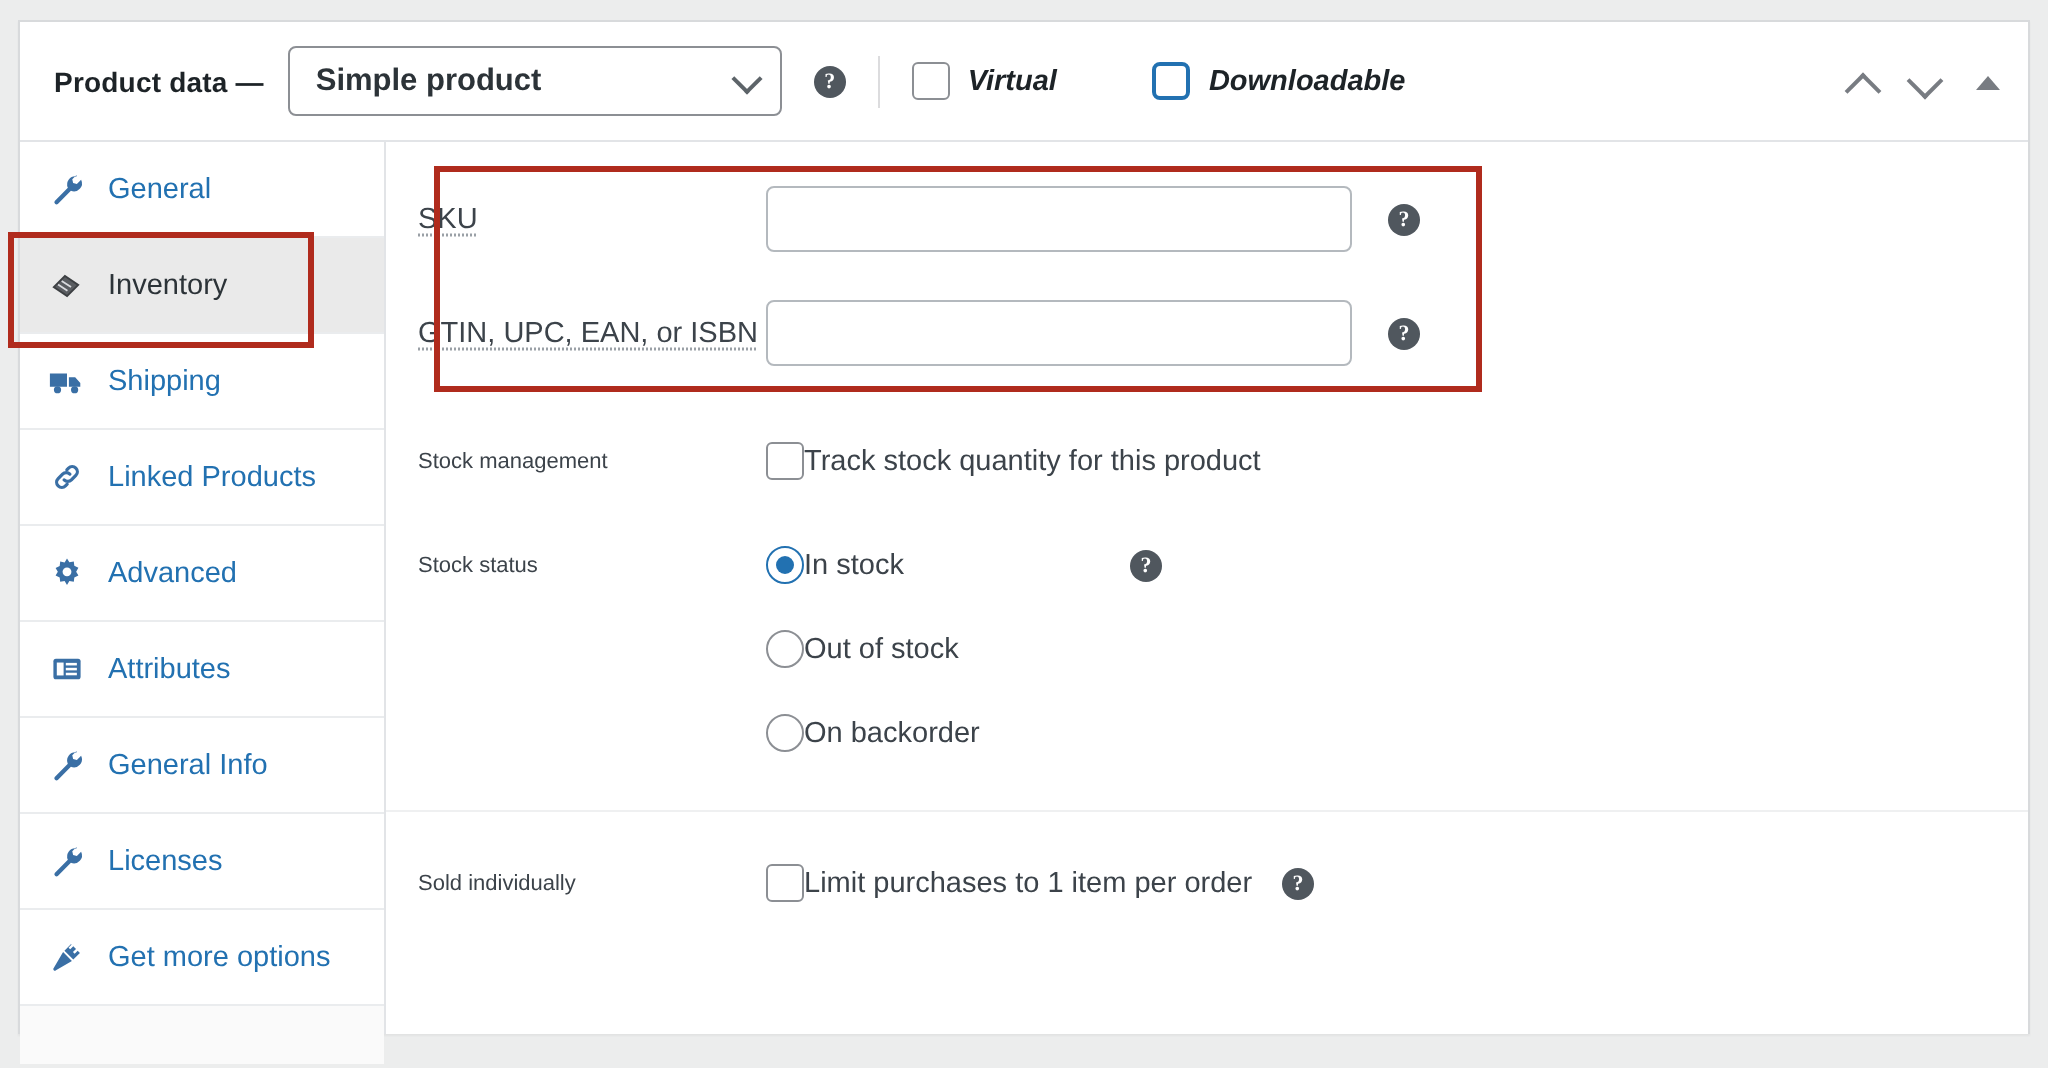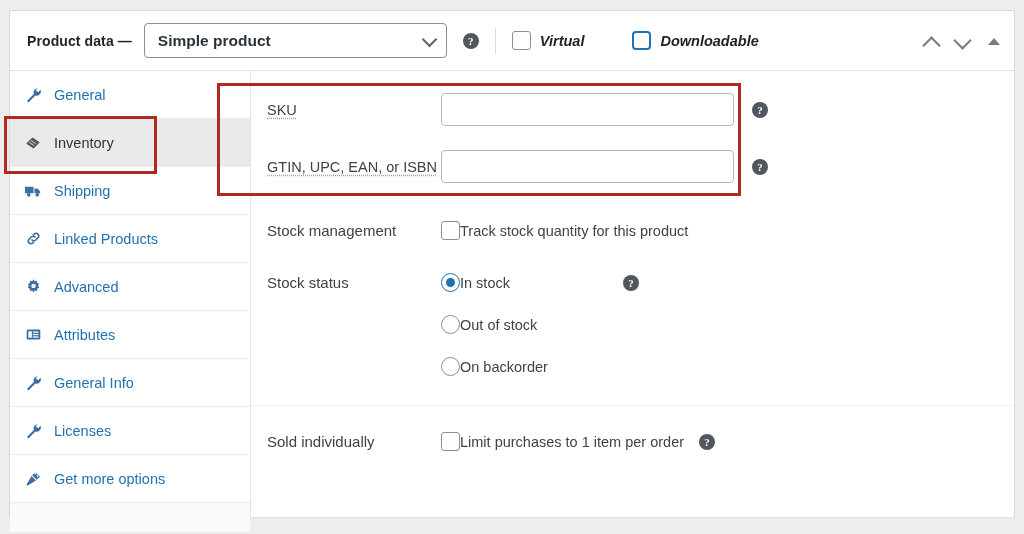--- a/index.html
+++ b/index.html
@@ -33,21 +33,21 @@
   #panel-title {
     font-size: 14px;
     font-weight: bold;
     color: #1d2327;
     letter-spacing: .1px;
     white-space: nowrap;
   }
   .product-type-select {
     position: relative;
     margin-left: 12px;
-    width: 303px;
+    width: 247px;
     height: 35px;
     border: 1px solid #8c8f94;
     border-radius: 4px;
     background: #fff;
     display: flex;
     align-items: center;
     padding: 0 34px 0 13px;
     cursor: pointer;
   }
   .product-type-select span {
@@ -148,21 +148,21 @@
 
   
   #panel-body {
     display: flex;
     height: 446px;
     position: relative;
   }
 
   
   #tabs {
-    width: 241px;
+    width: 183px;
     flex: none;
     border-right: 1px solid #e2e4e7;
     background: #f0abfc;
     padding-top: 0;
   }
   .tab {
     position: relative;
     height: 48px;
     display: flex;
     align-items: center;
@@ -233,21 +233,21 @@
   .row-help { margin-left: 18px; }
 
   .opt-row {
     display: flex;
     align-items: center;
     padding-left: 16px;
   }
   .opt-control-col {
     width: 174px;
     flex: none;
-    font-size: 15px;
+    font-size: 11px;
     color: #3c434a;
   }
   .radio {
     width: 19px; height: 19px;
     border: 1px solid #8c8f94;
     border-radius: 50%;
     background: #fff;
     flex: none;
     position: relative;
     cursor: pointer;

